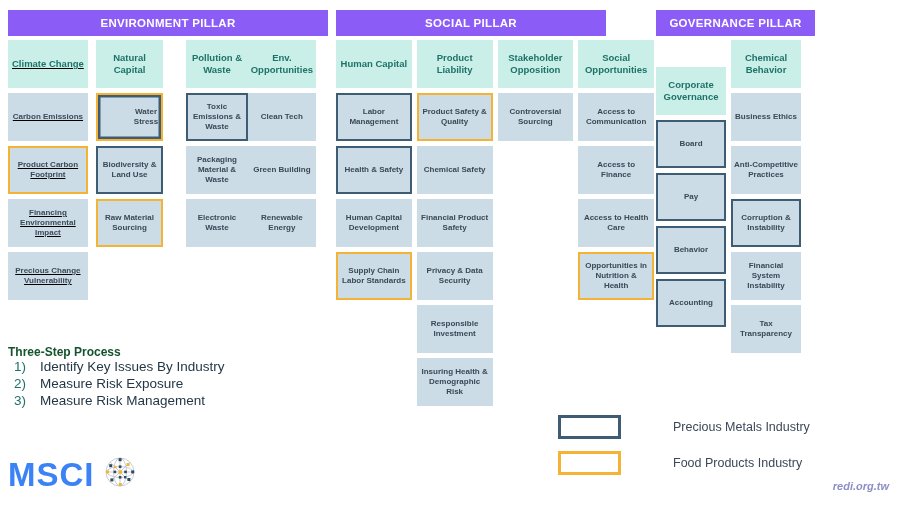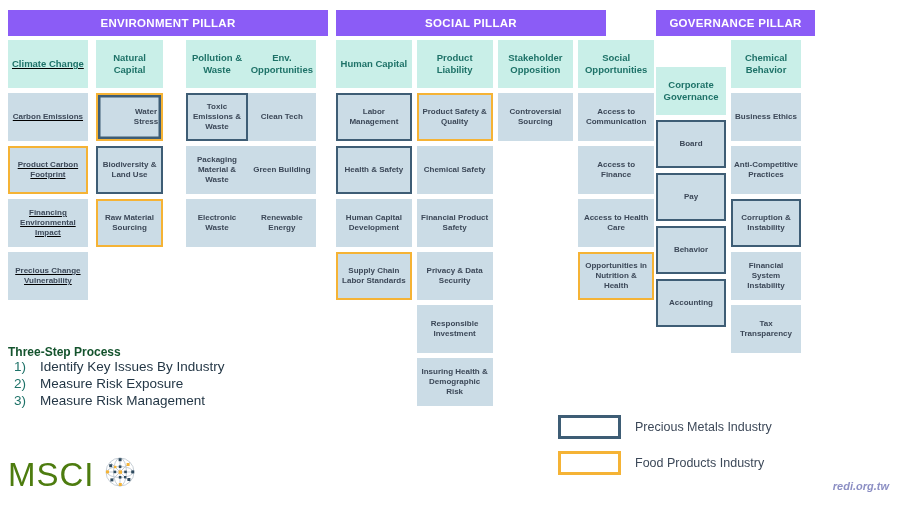--- a/index.html
+++ b/index.html
@@ -64,28 +64,28 @@
   #process .p-row{display:flex;align-items:baseline;margin-bottom:2px;}
   #process .p-num{
     width:32px;color:#1E7268;font-size:13.5px;
     flex:0 0 32px;padding-left:6px;box-sizing:border-box;
   }
   #process .p-txt{color:#243746;font-size:13.5px;}
 
   
   #msci{position:absolute;left:8px;top:455px;display:flex;align-items:center;}
   #msci .wordmark{
-    font-size:33px;font-weight:normal;color:#4d7c0f;
+    font-size:33px;font-weight:bold;color:#3b82f6;
     letter-spacing:1px;line-height:1;
   }
   #msci .globe{margin-left:8px;}
 
   
   #legend{position:absolute;left:558px;top:415px;}
-  .leg-row{display:flex;align-items:center;margin-bottom:12px;}
+  .leg-row{display:flex;align-items:center;margin-bottom:12px;gap:38px;}
   .leg-swatch{
     width:63px;height:24px;background:#ffffff;
     box-sizing:border-box;margin-right:14px;
   }
   .leg-swatch.navy{border:3px solid #3E5D75;}
   .leg-swatch.orange{border:3px solid #F5B335;}
   .leg-label{font-size:12.5px;color:#3C4858;}
 
   
   #watermark{

